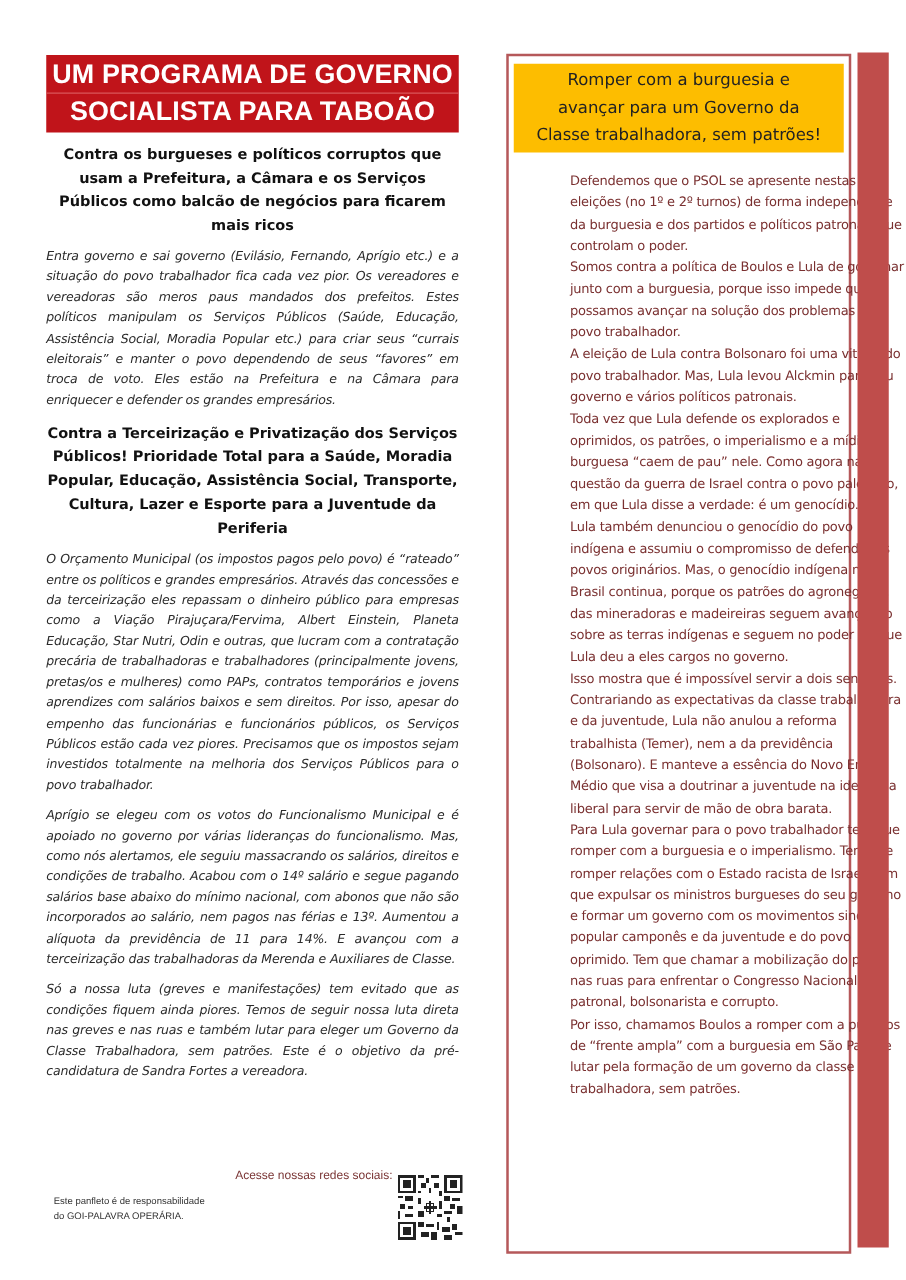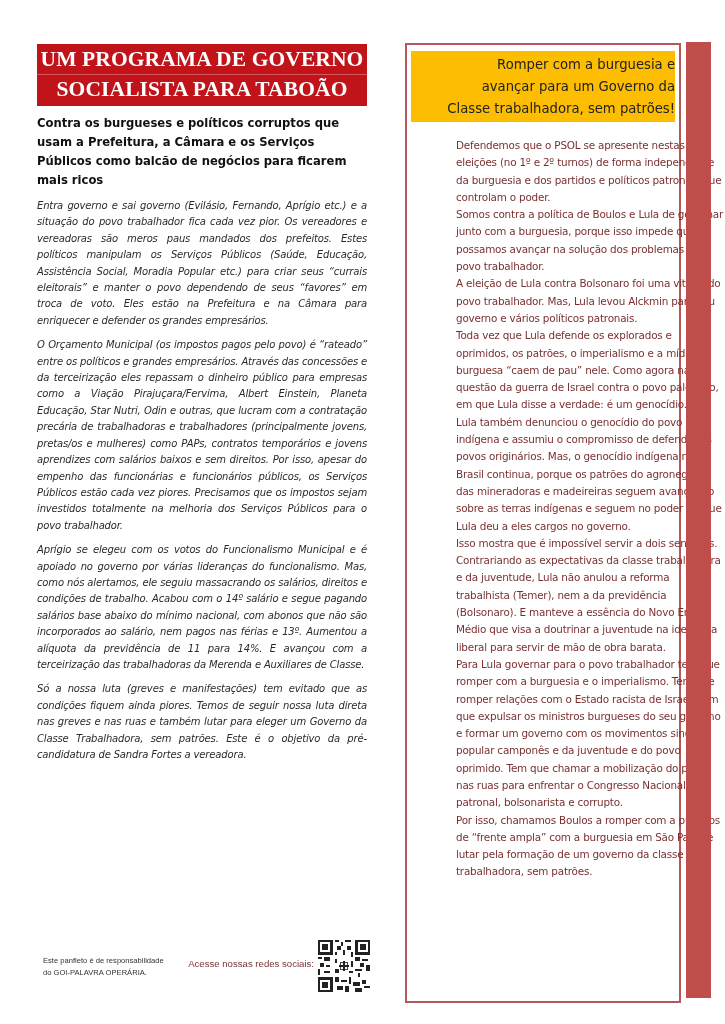--- a/index.html
+++ b/index.html
@@ -3,44 +3,44 @@
 <meta charset="utf-8">
 <style>
   html, body { margin: 0; padding: 0; }
   body {
     width: 725px; height: 1024px; background: #ffffff; position: relative; overflow: hidden;
     font-family: "DejaVu Sans", sans-serif; color: #222;
   }
   .left { position: absolute; left: 37px; top: 44px; width: 330px; }
   .banner {
     background: #c0141a; color: #fff; text-align: center;
-    font-family: Liberation Serif, serif; font-weight: bold;
+    font-family: Liberation Sans, sans-serif; font-weight: bold;
     font-size: 21.5px; line-height: 27px; padding: 2px 0 3px 0; letter-spacing: 0.1px;
   }
   .banner .sep { height: 1px; background: #d9565a; margin: 1px 0; }
   .h {
-    font-family: "DejaVu Sans", sans-serif; font-weight: bold; text-align: left;
+    font-family: "DejaVu Sans", sans-serif; font-weight: bold; text-align: center;
     font-size: 11.6px; line-height: 19px; color: #111; margin: 8px 0 8px 0;
   }
   .p {
     font-family: "DejaVu Sans", sans-serif; font-size: 10px; line-height: 16.4px;
     text-align: justify; color: #2a2a2a; margin: 0 0 8px 0; letter-spacing: -0.15px; font-style: italic;
   }
   .footer-row { position: absolute; left: 37px; top: 935px; width: 345px; height: 75px; }
-  .social { position: absolute; right: 68px; top: 0; font-size: 9.6px; color: #7a3535; font-family: "Liberation Sans", sans-serif; margin-top: 23px; }
+  .social { position: absolute; right: 68px; top: 0; font-size: 9.6px; color: #7a3535; font-family: "Liberation Sans", sans-serif; }
   .resp { position: absolute; left: 6px; top: 20px; font-size: 7.6px; line-height: 12px; color: #333; font-family: "Liberation Sans", sans-serif; }
   .qr { position: absolute; right: 12px; top: 0; width: 52px; height: 62px; }
 
   .rbox {
     position: absolute; left: 405px; top: 43px; width: 272px; height: 956px;
     border: 2px solid #b5585a; background: #fff;
   }
   .gold {
     position: absolute; left: 4px; top: 6px; width: 264px; height: 68px;
-    background: #fdbd00; color: #222; text-align: right;
+    background: #fdbd00; color: #222; text-align: center;
     font-family: "DejaVu Sans", sans-serif; font-size: 13.2px; line-height: 22px; padding-top: 3px;
   }
   .rtext {
     position: absolute; left: 1px; top: 92px; width: 268px;
     font-family: "DejaVu Sans", sans-serif; font-size: 10.4px; line-height: 17.3px; color: #7a3030;
     letter-spacing: -0.2px;
     padding-left: 48px;
   }
   .rtext p { margin: 0; }
   .redbar { position: absolute; left: 686px; top: 42px; width: 25px; height: 956px; background: #bf4d4b; }
@@ -51,20 +51,21 @@
 <div class="left">
   <div class="banner">
     <div>UM PROGRAMA DE GOVERNO</div>
     <div class="sep"></div>
     <div>SOCIALISTA PARA TABOÃO</div>
   </div>
 
   <div class="h">Contra os burgueses e políticos corruptos que usam a Prefeitura, a Câmara e os Serviços Públicos como balcão de negócios para ficarem mais ricos</div>
   <div class="p">Entra governo e sai governo (Evilásio, Fernando, Aprígio etc.) e a situação do povo trabalhador fica cada vez pior. Os vereadores e vereadoras são meros paus mandados dos prefeitos. Estes políticos manipulam os Serviços Públicos (Saúde, Educação, Assistência Social, Moradia Popular etc.) para criar seus “currais eleitorais” e manter o povo dependendo de seus “favores” em troca de voto. Eles estão na Prefeitura e na Câmara para enriquecer e defender os grandes empresários.</div>
 
+  <div class="h">Contra a Terceirização e Privatização dos Serviços Públicos! Prioridade Total para a Saúde, Moradia Popular, Educação, Assistência Social, Transporte, Cultura, Lazer e Esporte para a Juventude da Periferia</div>
   <div class="p">O Orçamento Municipal (os impostos pagos pelo povo) é “rateado” entre os políticos e grandes empresários. Através das concessões e da terceirização eles repassam o dinheiro público para empresas como a Viação Pirajuçara/Fervima, Albert Einstein, Planeta Educação, Star Nutri, Odin e outras, que lucram com a contratação precária de trabalhadoras e trabalhadores (principalmente jovens, pretas/os e mulheres) como PAPs, contratos temporários e jovens aprendizes com salários baixos e sem direitos. Por isso, apesar do empenho das funcionárias e funcionários públicos, os Serviços Públicos estão cada vez piores. Precisamos que os impostos sejam investidos totalmente na melhoria dos Serviços Públicos para o povo trabalhador.</div>
 
   <div class="p">Aprígio se elegeu com os votos do Funcionalismo Municipal e é apoiado no governo por várias lideranças do funcionalismo. Mas, como nós alertamos, ele seguiu massacrando os salários, direitos e condições de trabalho. Acabou com o 14º salário e segue pagando salários base abaixo do mínimo nacional, com abonos que não são incorporados ao salário, nem pagos nas férias e 13º. Aumentou a alíquota da previdência de 11 para 14%. E avançou com a terceirização das trabalhadoras da Merenda e Auxiliares de Classe.</div>
   <div class="p">Só a nossa luta (greves e manifestações) tem evitado que as condições fiquem ainda piores. Temos de seguir nossa luta direta nas greves e nas ruas e também lutar para eleger um Governo da Classe Trabalhadora, sem patrões. Este é o objetivo da pré-candidatura de Sandra Fortes a vereadora.</div>
 </div>
 
 <div class="footer-row">
   <div class="social">Acesse nossas redes sociais:</div>
   <div class="resp">
     <div>Este panfleto é de responsabilidade</div>

